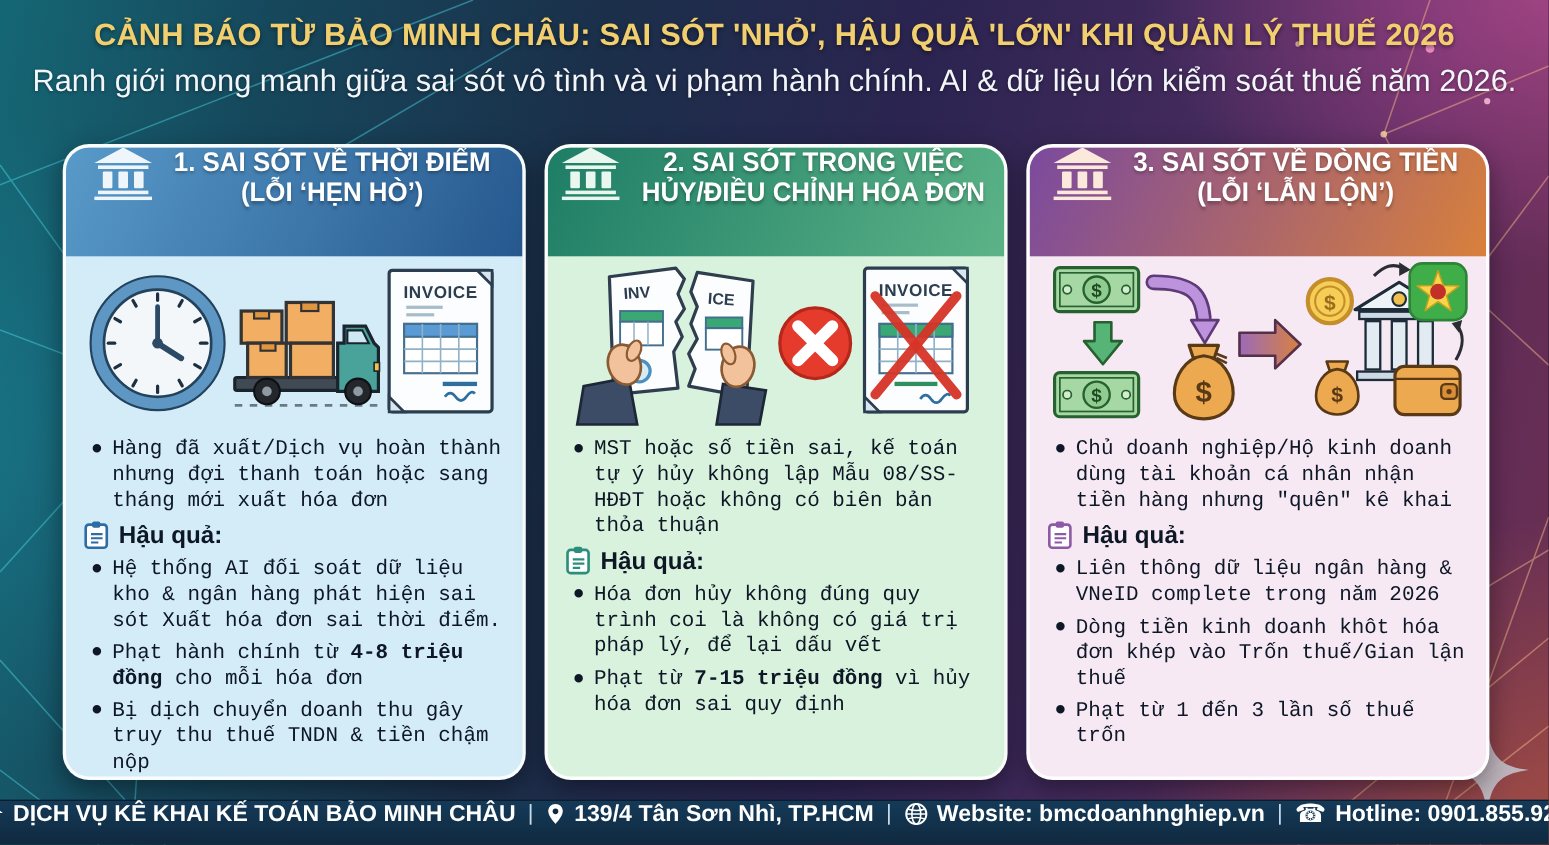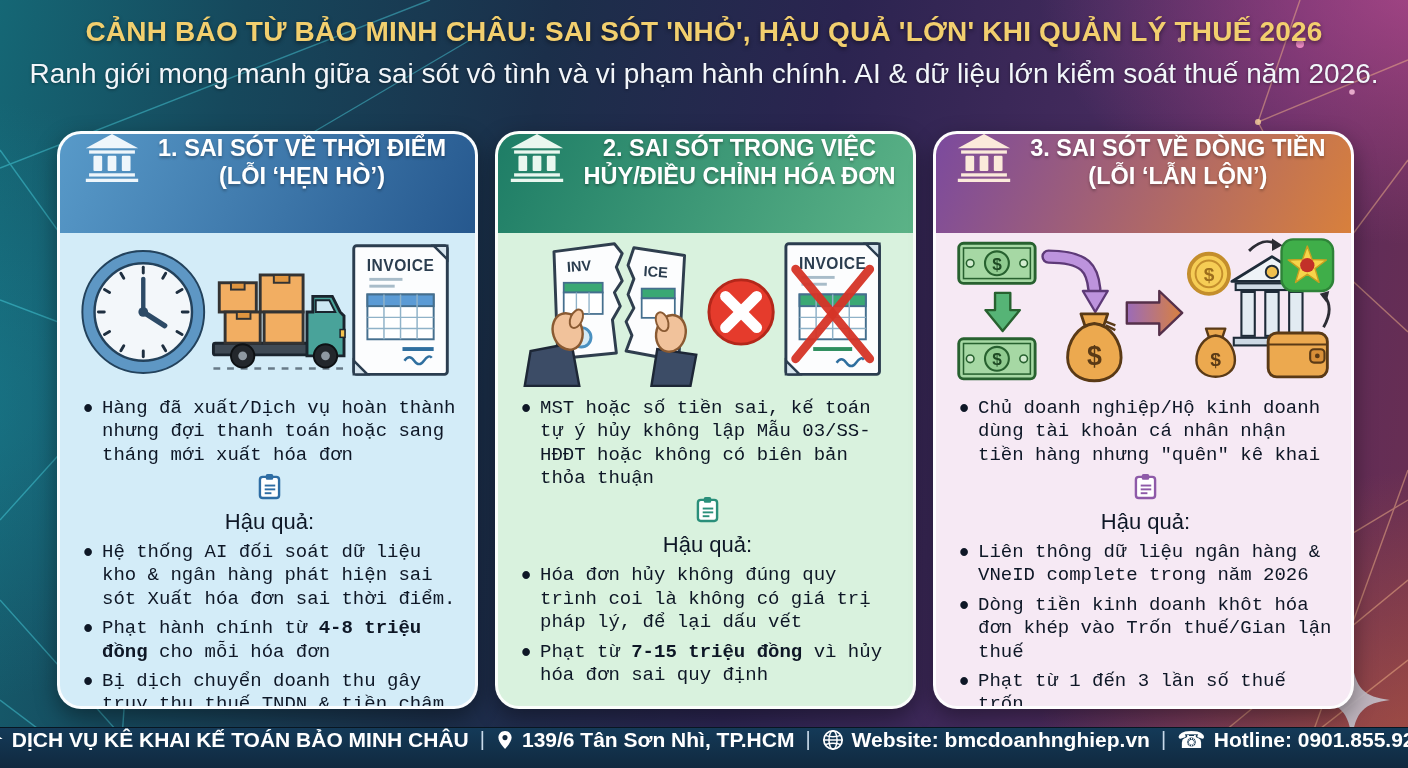--- a/index.html
+++ b/index.html
@@ -37,21 +37,21 @@
     text-shadow:0 2px 3px rgba(0,0,0,.3);transform:scaleX(.96);
   }
   .illus{height:158px;flex:0 0 158px;display:flex;align-items:center;justify-content:center;}
   .illus svg{width:382px;height:150px;}
   .illus text{font-family:"Liberation Sans","DejaVu Sans",sans-serif;}
   ul.bullets{list-style:none;margin:4px 0 0;padding:2px 12px 0 16px;}
   ul.bullets li{color:#0e1726;}
   li.point{position:relative;padding-left:26px;margin-bottom:6px;font-size:19px;line-height:1.23;font-weight:500;font-family:Liberation Mono, monospace;}
   li.point::before{content:"\2022";position:absolute;left:4px;top:-3px;font-size:27px;font-weight:700;color:#0e1726;}
   li.point strong{font-weight:800;}
-  li.consequence{display:flex;align-items:center;gap:9px;font-weight:400;font-size:22px;margin:1px 0 6px;color:#0e1726;flex-direction:column;}
+  li.consequence{display:flex;align-items:center;gap:9px;font-weight:700;font-size:22px;margin:1px 0 6px;color:#0e1726;}
   li.consequence svg{color:var(--accent,#2e6da4);flex:0 0 auto;}
   .footer{
     position:absolute;left:0;right:0;bottom:0;height:40px;z-index:3;
     display:flex;align-items:flex-start;justify-content:center;gap:11px;
     background:linear-gradient(180deg,#143a58,#10293f);
     border-top:1px solid rgba(0,0,0,.45);
     color:#fff;font-size:21px;font-weight:700;white-space:nowrap;
   }
   .footer .f-item{display:flex;align-items:center;gap:8px;}
   .footer .sep{color:#c8daea;font-weight:400;font-size:20px;}
@@ -280,21 +280,21 @@
               </g>
             </g>
             <rect x="30" y="110" width="40" height="4" fill="#2f8f5f"></rect>
             <path d="M54,126 q5,-7 10,0 t10,0 t8,-3" stroke="#2f6f9f" stroke-width="2.5" fill="none"></path>
             <line x1="12" y1="30" x2="88" y2="122" stroke="#d63427" stroke-width="9" stroke-linecap="round" opacity="0.95"></line>
             <line x1="88" y1="30" x2="12" y2="122" stroke="#d63427" stroke-width="9" stroke-linecap="round" opacity="0.95"></line>
           </g>
         </svg>
       </div>
       <ul class="bullets">
-          <li class="point"><span><span>MST hoặc số tiền sai, kế toán tự ý hủy không lập Mẫu 03/SS-HĐĐT hoặc không có biên bản thỏa thuận</span></span></li>
+          <li class="point"><span><span>MST hoặc số tiền sai, kế toán tự ý hủy không lập Mẫu 08/SS-HĐĐT hoặc không có biên bản thỏa thuận</span></span></li>
           <li class="consequence">
   <svg width="23" height="27" viewBox="0 0 24 28">
     <rect x="2" y="4" width="20" height="22" rx="3" fill="#ffffff" stroke="currentColor" stroke-width="2.5"></rect>
     <rect x="8" y="1" width="8" height="6" rx="2" fill="currentColor"></rect>
     <line x1="7" y1="13" x2="18" y2="13" stroke="currentColor" stroke-width="2"></line>
     <line x1="7" y1="17" x2="18" y2="17" stroke="currentColor" stroke-width="2"></line>
     <line x1="7" y1="21" x2="14" y2="21" stroke="currentColor" stroke-width="2"></line>
   </svg>
 <span><span>Hậu quả:</span></span>
           </li>
@@ -426,21 +426,21 @@
         <path d="M12 2.5 L1.5 11 H5 V21.5 H9.8 V14.8 H14.2 V21.5 H19 V11 H22.5 Z" fill="#ffffff"></path>
       </svg>
       <span>DỊCH VỤ KÊ KHAI KẾ TOÁN BẢO MINH CHÂU</span>
     </span>
     <span class="sep">|</span>
     <span class="f-item">
       <svg width="18" height="22" viewBox="0 0 24 26">
         <path d="M12 1 C6.8 1 3.2 4.9 3.2 9.8 C3.2 16.2 12 25 12 25 C12 25 20.8 16.2 20.8 9.8 C20.8 4.9 17.2 1 12 1 Z" fill="#ffffff"></path>
         <circle cx="12" cy="9.8" r="3.4" fill="#10293f"></circle>
       </svg>
-      <span>139/6 Tân Sơn Nhì, TP.HCM</span>
+      <span>139/4 Tân Sơn Nhì, TP.HCM</span>
     </span>
     <span class="sep">|</span>
     <span class="f-item">
       <svg width="22" height="22" viewBox="0 0 24 24">
         <circle cx="12" cy="12" r="10" fill="none" stroke="#ffffff" stroke-width="1.9"></circle>
         <ellipse cx="12" cy="12" rx="4.4" ry="10" fill="none" stroke="#ffffff" stroke-width="1.6"></ellipse>
         <line x1="2" y1="12" x2="22" y2="12" stroke="#ffffff" stroke-width="1.6"></line>
         <path d="M3.4 7 Q12 10 20.6 7" fill="none" stroke="#ffffff" stroke-width="1.6"></path>
         <path d="M3.4 17 Q12 14 20.6 17" fill="none" stroke="#ffffff" stroke-width="1.6"></path>
       </svg>

